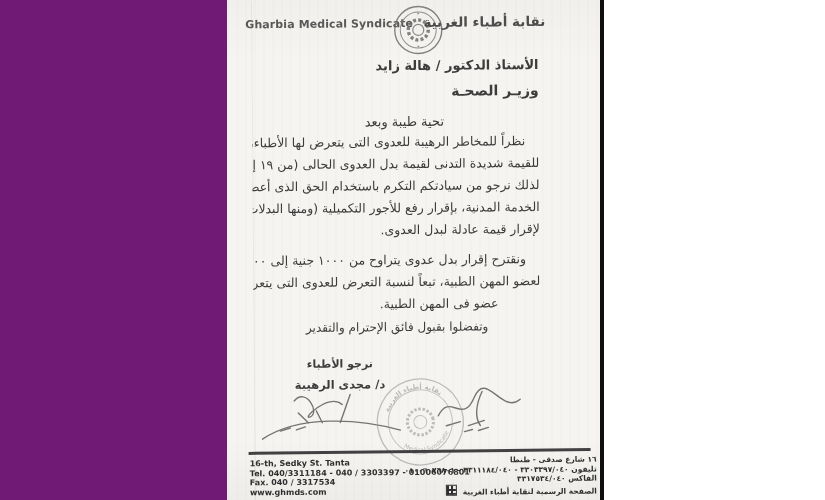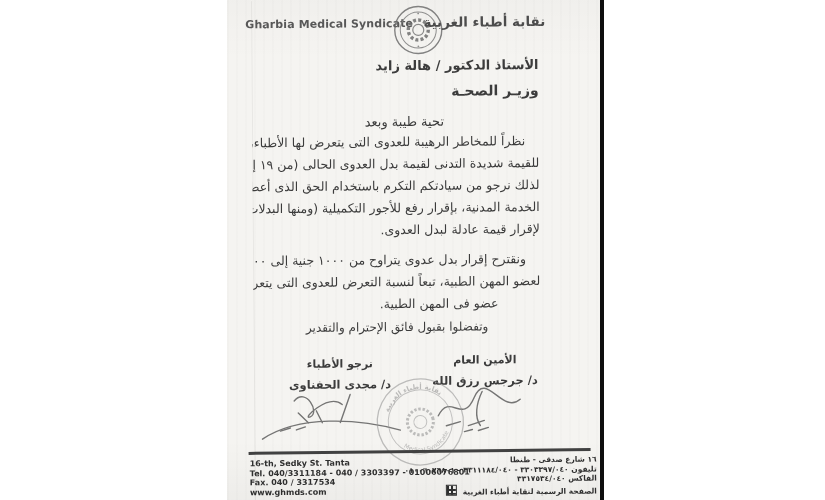--- a/index.html
+++ b/index.html
@@ -1,16 +1,16 @@
 <!DOCTYPE html>
 <html lang="ar"><head>
 <meta charset="utf-8">
 <style>
   html,body{margin:0;padding:0;background:#000;}
-  .stage{position:relative;width:825px;height:500px;background:#ffffff;overflow:hidden;
+  .stage{position:relative;width:825px;height:500px;background:#701a75;overflow:hidden;
          font-family:"DejaVu Sans",sans-serif;}
   .white-backdrop{position:absolute;left:604px;top:0;width:221px;height:500px;background:#ffffff;}
   .document{position:absolute;left:227px;top:0;width:373px;height:500px;
             background:#f5f4f1;border-right:4px solid #0e0e0e;overflow:hidden;
             background-image:
               repeating-linear-gradient(90deg, rgba(0,0,0,0.013) 0 2px, rgba(0,0,0,0) 2px 9px),
               linear-gradient(180deg, rgba(0,0,0,0.02), rgba(0,0,0,0) 12%, rgba(0,0,0,0) 88%, rgba(0,0,0,0.03));}
   .doc-content{position:absolute;inset:0;transform:rotate(-0.45deg);transform-origin:50% 50%;}
   .crease{position:absolute;left:26px;top:0;width:1px;height:500px;background:rgba(0,0,0,0.05);}
   .ink{color:#3c3c3c;}
@@ -94,28 +94,24 @@
       </div>
 
       <div class="para p2">
         <div class="line first">ونقترح إقرار بدل عدوى يتراوح من ١٠٠٠ جنية إلى ٣٠٠٠ جنية</div>
         <div class="line">لعضو المهن الطبية، تبعاً لنسبة التعرض للعدوى التى يتعرض لها كل</div>
         <div class="line last">عضو فى المهن الطبية.</div>
       </div>
 
       <div class="closing ink">وتفضلوا بقبول فائق الإحترام والتقدير</div>
 
-      <div class="sig sig-right ink">
-        <div class="sig-title">الأمين العام</div>
-        <div class="sig-name">د/ جرجس رزق الله</div>
-      </div>
 
       <div class="sig sig-left ink">
         <div class="sig-title">نرجو الأطباء</div>
-        <div class="sig-name">د/ مجدى الحفناوى</div>
+        <div class="sig-name">د/ مجدى الرهيبة</div>
       </div>
 
       <svg class="scribble scribble-right" width="115" height="52" viewBox="0 0 115 52">
         <g fill="none" stroke="#565656" stroke-width="1.4" stroke-linecap="round">
           <path d="M14 30 C 26 6, 38 40, 50 12 S 78 30, 96 14"></path>
           <path d="M58 6 C 52 18, 50 32, 56 40"></path>
           <path d="M22 40 l 14 -4 m 8 4 l 16 -5"></path>
           <path d="M40 46 l 8 -2 m 6 1 l 10 -3"></path>
         </g>
       </svg>

